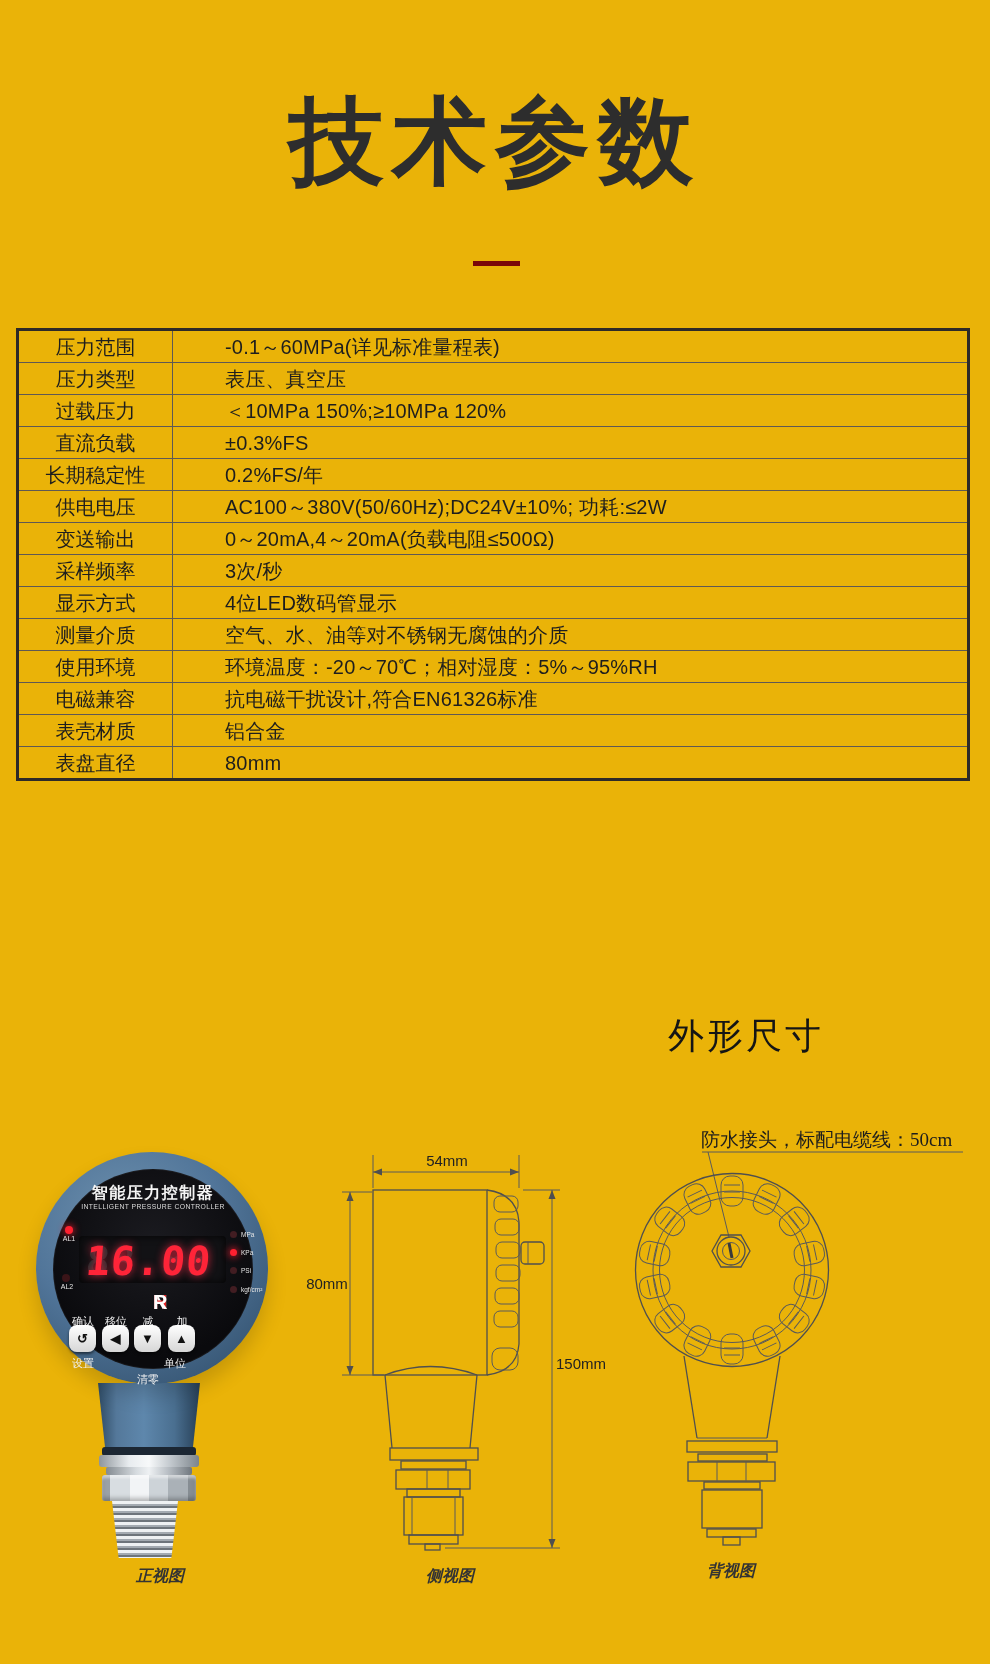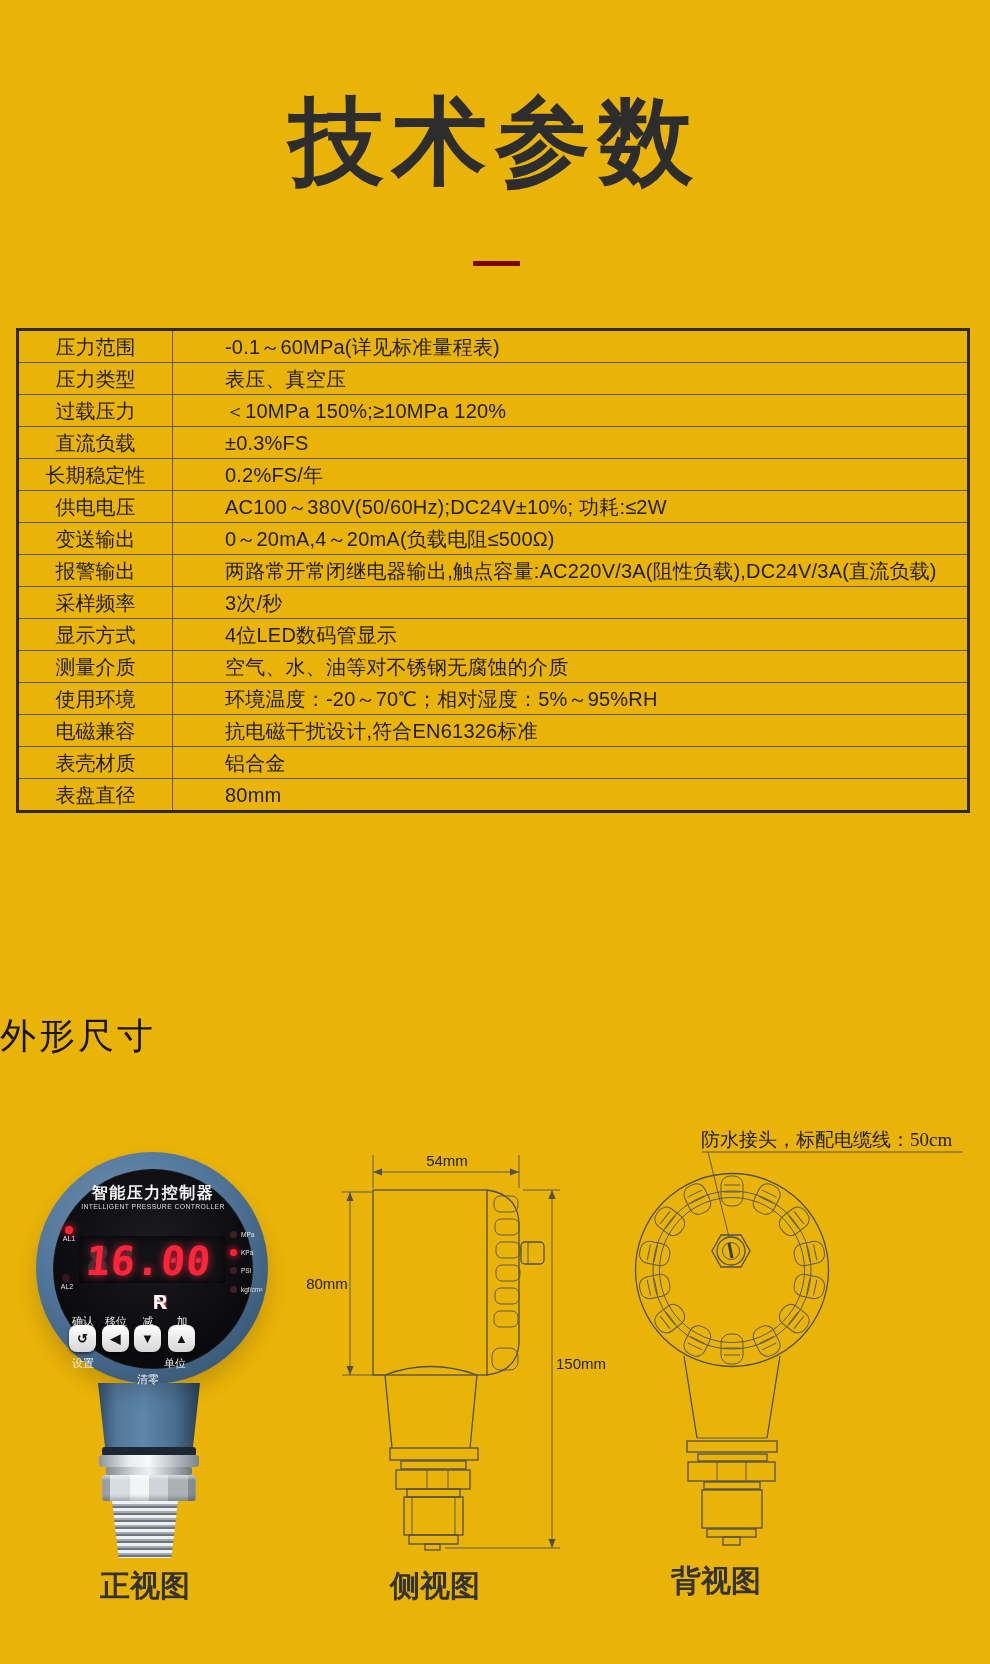--- a/index.html
+++ b/index.html
@@ -13,25 +13,25 @@
 
   
   .spec-table{position:absolute;left:16px;top:328px;width:954px;border-collapse:collapse;
     table-layout:fixed;border:3px solid #2e2a28;}
   .spec-table td{border:1.5px solid #5f5954;height:31px;padding:0;font-size:20px;
     line-height:1;color:#1e1e1e;font-weight:500;}
   .spec-table td.lbl{width:153px;text-align:center;}
   .spec-table td.val{padding-left:52px;text-align:left;letter-spacing:0.2px;}
 
   
-  .section-title{position:absolute;left:0;top:1012px;width:824px;text-align:left;
+  .section-title{position:absolute;left:0;top:1012px;width:824px;text-align:right;
     font-size:36px;font-weight:500;color:#151515;letter-spacing:3px;}
 
   
-  .caption{position:absolute;width:120px;font-size:30px;font-weight:700;color:#333;}
+  .caption{position:absolute;width:120px;text-align:center;font-size:16px;font-weight:700;color:#333;font-style:italic;}
 
   
   .front{position:absolute;left:28px;top:1090px;width:250px;height:470px;}
   .front *{position:absolute;}
   .neck{left:70px;top:293px;width:102px;height:65px;
     background:linear-gradient(90deg,#2e4a63,#54789a 18%,#5e87ac 45%,#4a6f90 75%,#263e55);
     clip-path:polygon(0 0,100% 0,93% 100%,7% 100%);}
   .neck-ring{left:74px;top:357px;width:94px;height:9px;background:#1c2733;border-radius:3px;}
   .washer{left:71px;top:365px;width:100px;height:12px;border-radius:3px;
     background:linear-gradient(90deg,#8e959b,#e8ecef 30%,#f7f9fa 50%,#c6ccd1 70%,#7c848b);}
@@ -115,24 +115,20 @@
         </tr>
       <tr>
           <td class="lbl">供电电压</td>
           <td class="val">AC100～380V(50/60Hz);DC24V±10%; 功耗:≤2W</td>
         </tr>
       <tr>
           <td class="lbl">变送输出</td>
           <td class="val">0～20mA,4～20mA(负载电阻≤500Ω)</td>
         </tr>
       <tr>
-          <td class="lbl">报警输出</td>
-          <td class="val">两路常开常闭继电器输出,触点容量:AC220V/3A(阻性负载),DC24V/3A(直流负载)</td>
-        </tr>
-      <tr>
           <td class="lbl">采样频率</td>
           <td class="val">3次/秒</td>
         </tr>
       <tr>
           <td class="lbl">显示方式</td>
           <td class="val">4位LED数码管显示</td>
         </tr>
       <tr>
           <td class="lbl">测量介质</td>
           <td class="val">空气、水、油等对不锈钢无腐蚀的介质</td>

